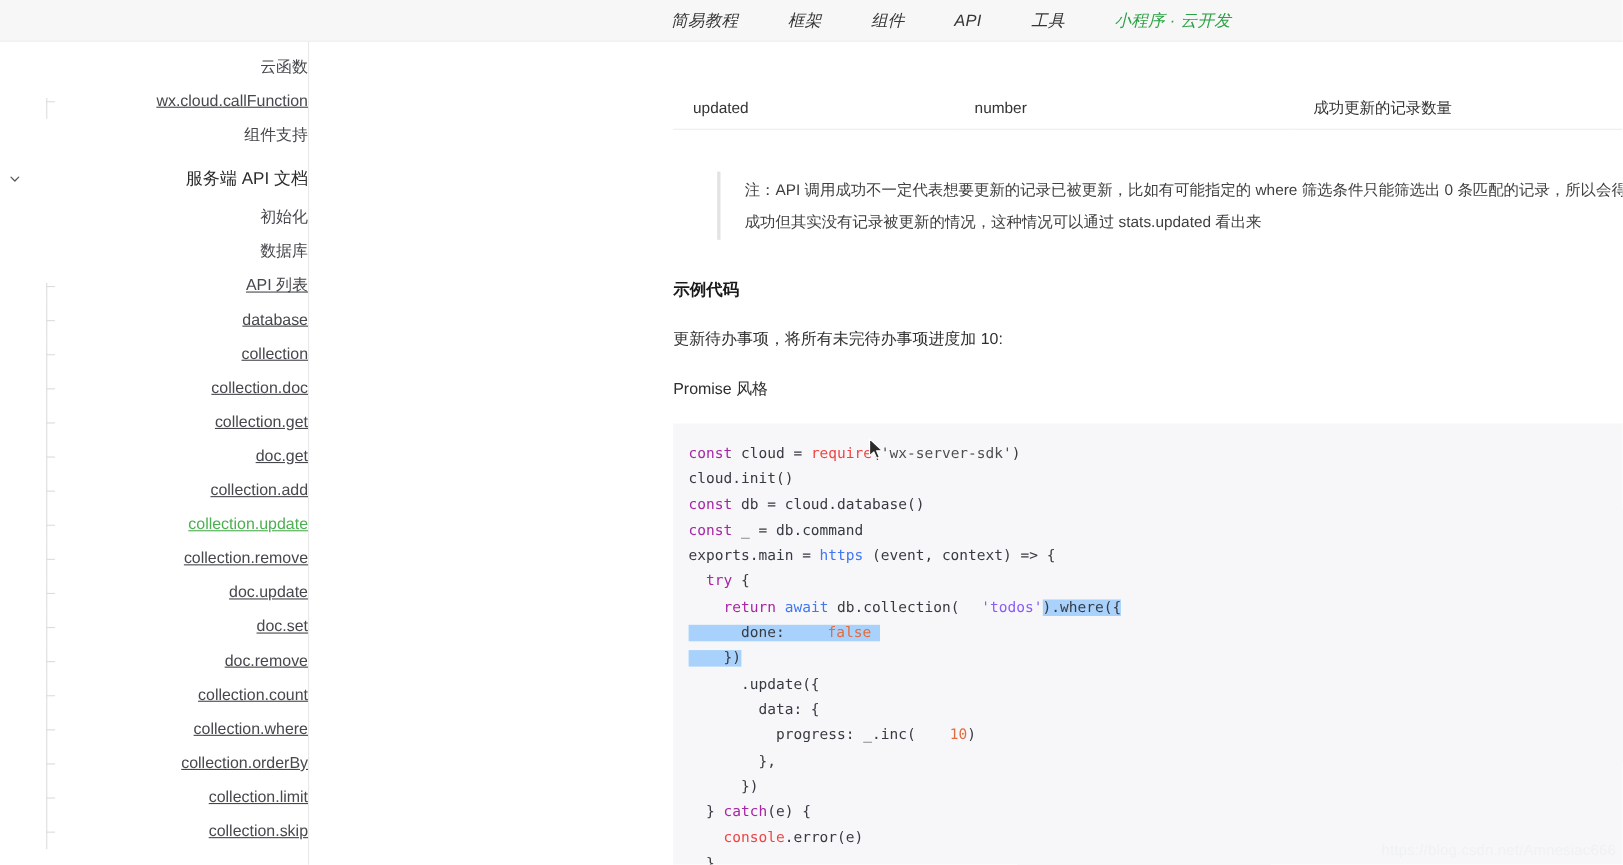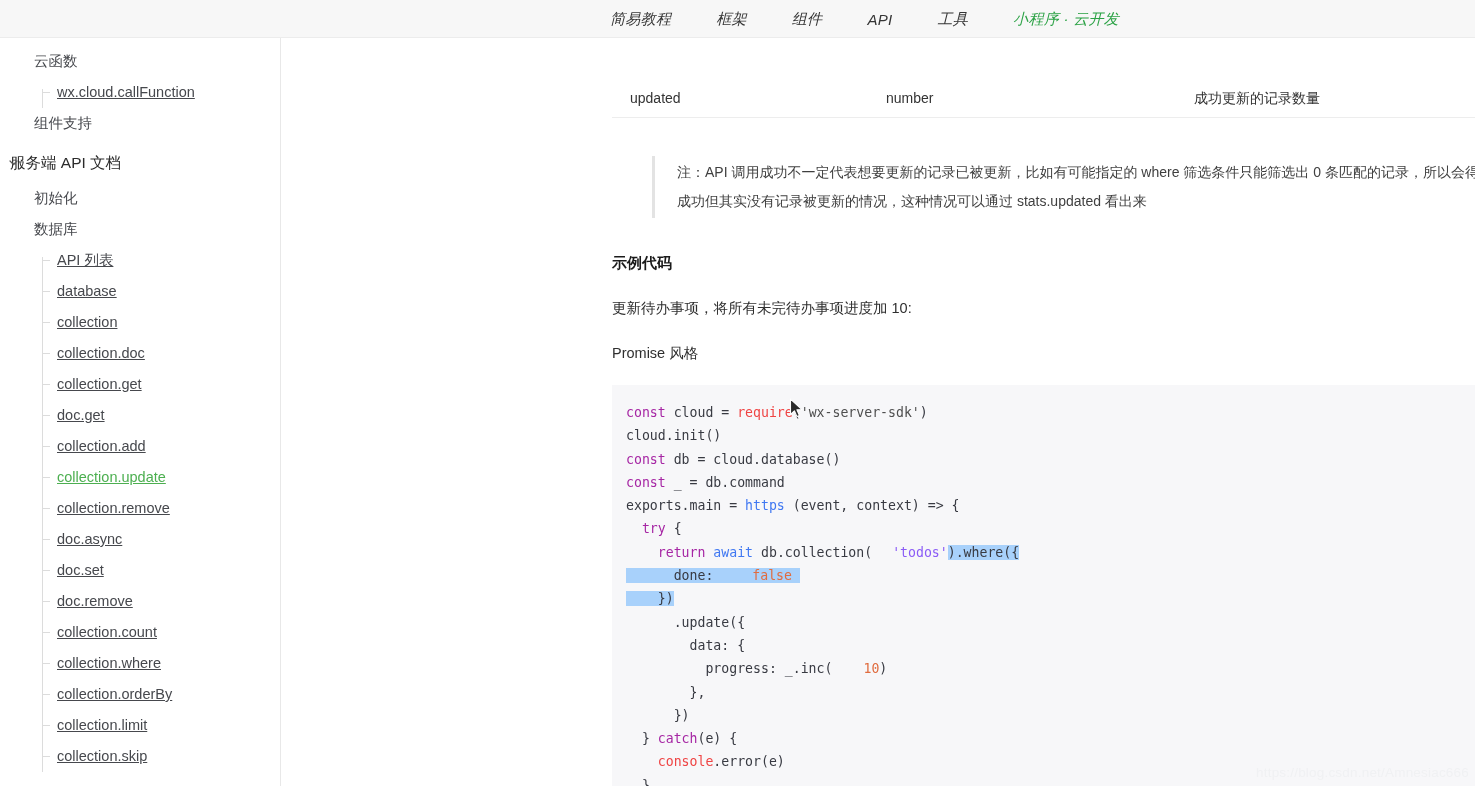--- a/index.html
+++ b/index.html
@@ -33,21 +33,21 @@
   .navitem:last-child { margin-right: 0; }
 
   
   #sidebar {
     position: absolute; left: 0; top: 38px;
     width: 281px; height: 748px;
     background: #ffffff;
     border-right: 1px solid #e8e8e8;
     overflow: hidden;
   }
-  #sidelist { position: relative; padding-top: 8px; }
+  #sidelist { position: relative; padding-top: 8px; text-align: right; }
   .srow {
     position: relative;
     height: 31px; line-height: 31px;
     font-size: 14.5px; color: #46484d;
     white-space: nowrap; cursor: pointer;
   }
   .srow.lvl1 { padding-left: 34px; }
   .srow.lvl1b { padding-left: 10px; font-size: 15.5px; color: #2b2b2b; }
   .srow.lvl2 { padding-left: 57px; text-decoration: underline; }
   .srow.active { color: #4caf50; }
@@ -228,21 +228,21 @@
     <div class="srow lvl2">
       <span>collection.add</span>
     </div>
     <div class="srow lvl2 active">
       <span>collection.update</span>
     </div>
     <div class="srow lvl2">
       <span>collection.remove</span>
     </div>
     <div class="srow lvl2">
-      <span>doc.async</span>
+      <span>doc.update</span>
     </div>
     <div class="srow lvl2">
       <span>doc.set</span>
     </div>
     <div class="srow lvl2">
       <span>doc.remove</span>
     </div>
     <div class="srow lvl2">
       <span>collection.count</span>
     </div>

